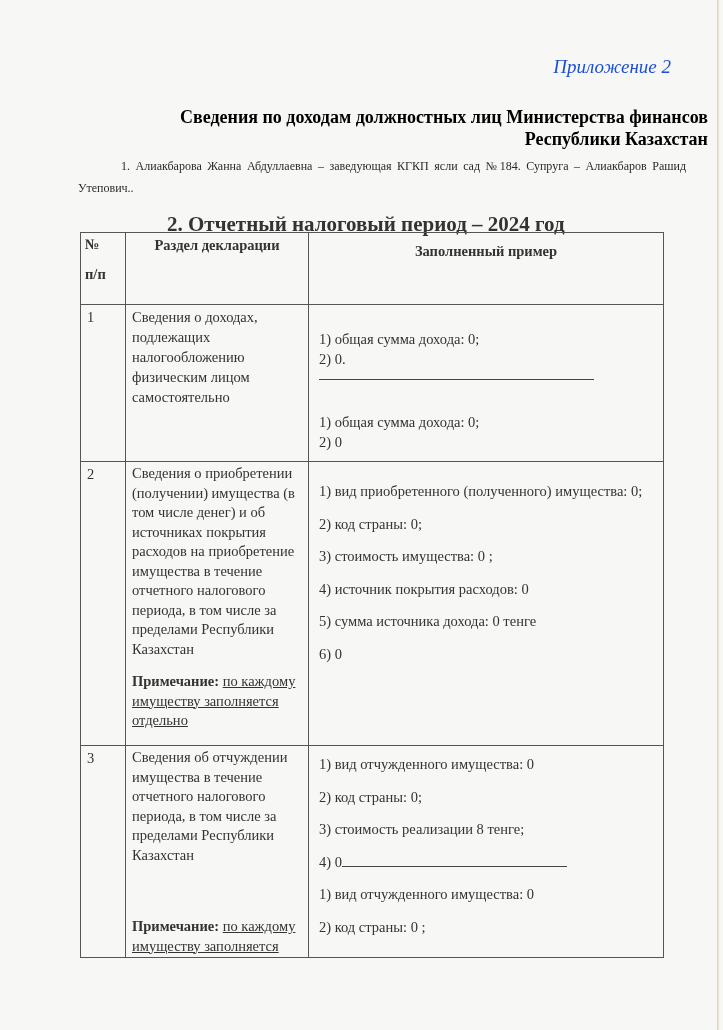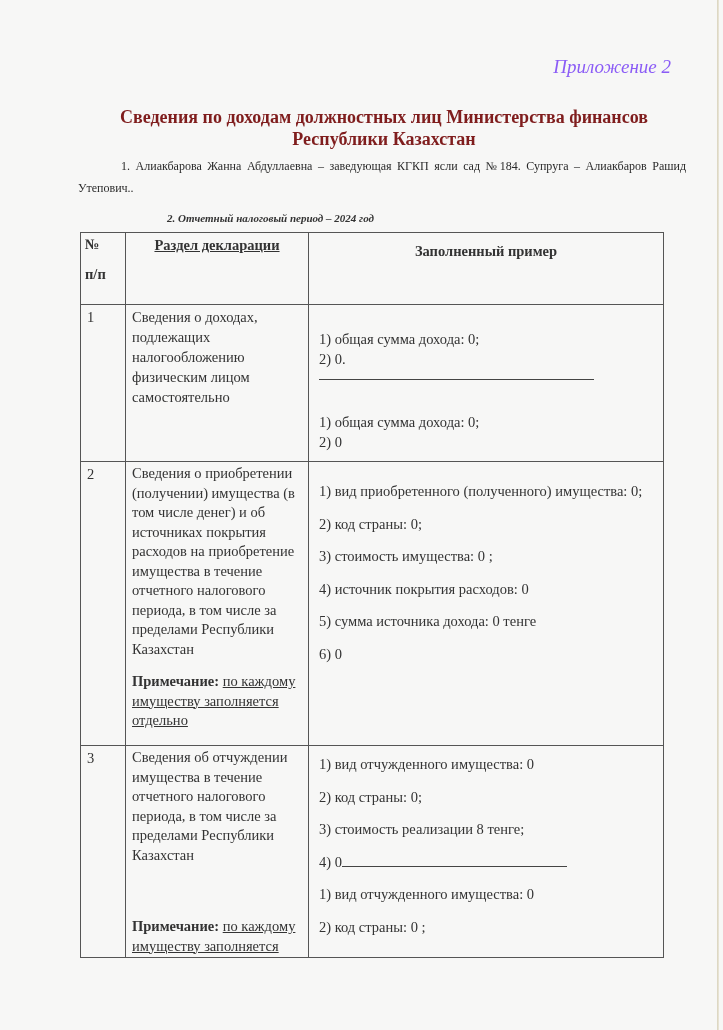--- a/index.html
+++ b/index.html
@@ -9,49 +9,49 @@
     font-family: "Liberation Serif", "DejaVu Serif", serif;
     color: #2a2a2a;
     position: relative;
   }
   .paper-edge {
     position: absolute; top: 0; right: 4px; width: 2px; height: 1030px;
     background: linear-gradient(to right, #d8d2bc, #ece8da);
   }
   .appendix {
     position: absolute; top: 56px; right: 52px;
-    font-style: italic; font-size: 19px; color: #8b5cf6;
+    font-style: italic; font-size: 19px; color: #1d4ed8;
   }
   .title {
-    position: absolute; top: 106px; left: 84px; width: 600px;
-    text-align: center; font-weight: bold; font-size: 18px; line-height: 22px;
-    color: #7f1d1d;
+    position: absolute; top: 106px; left: 108px; width: 600px;
+    text-align: right; font-weight: bold; font-size: 18px; line-height: 22px;
+    color: #000000;
   }
   .person {
     position: absolute; top: 155px; left: 78px; width: 608px;
     font-size: 12px; line-height: 22px; text-align: justify; text-indent: 43px;
   }
   .period {
     position: absolute; top: 212px; left: 167px;
-    font-weight: bold; font-size: 11px; color: #333; font-style: italic;
+    font-weight: bold; font-size: 21px; color: #333;
   }
   table.decl {
     position: absolute; top: 232px; left: 80px; width: 584px;
     border-collapse: collapse; font-size: 14.5px; line-height: 20px;
     color: #333;
   }
   table.decl td, table.decl th {
     border: 1px solid #555; vertical-align: top; padding: 0;
   }
   th { font-weight: bold; }
   .c-num { width: 36px; }
   .c-sec { width: 182px; }
   .num-head { padding: 2px 4px 0 4px !important; text-align: left; line-height: 18px; }
   .num-head .l2 { display: block; margin-top: 12px; }
-  .sec-head { padding-top: 2px !important; text-decoration: underline; }
+  .sec-head { padding-top: 2px !important; }
   .ex-head { text-align: center; padding-top: 8px !important; }
   .num-cell { padding: 2px 0 0 6px !important; }
   .sec-cell { padding: 2px 6px 0 6px !important; margin-top: 20px; }
   .ex-cell { padding: 2px 8px 0 10px !important; }
   .note-label { font-weight: bold; }
   .note-text { text-decoration: underline; }
   .line { display: block; }
   .sep-line { display: block; width: 275px; border-bottom: 1px solid #444; height: 0; }
   .fill-line { display: inline-block; width: 225px; border-bottom: 1px solid #444; vertical-align: baseline; height: 14px; }
 </style>

